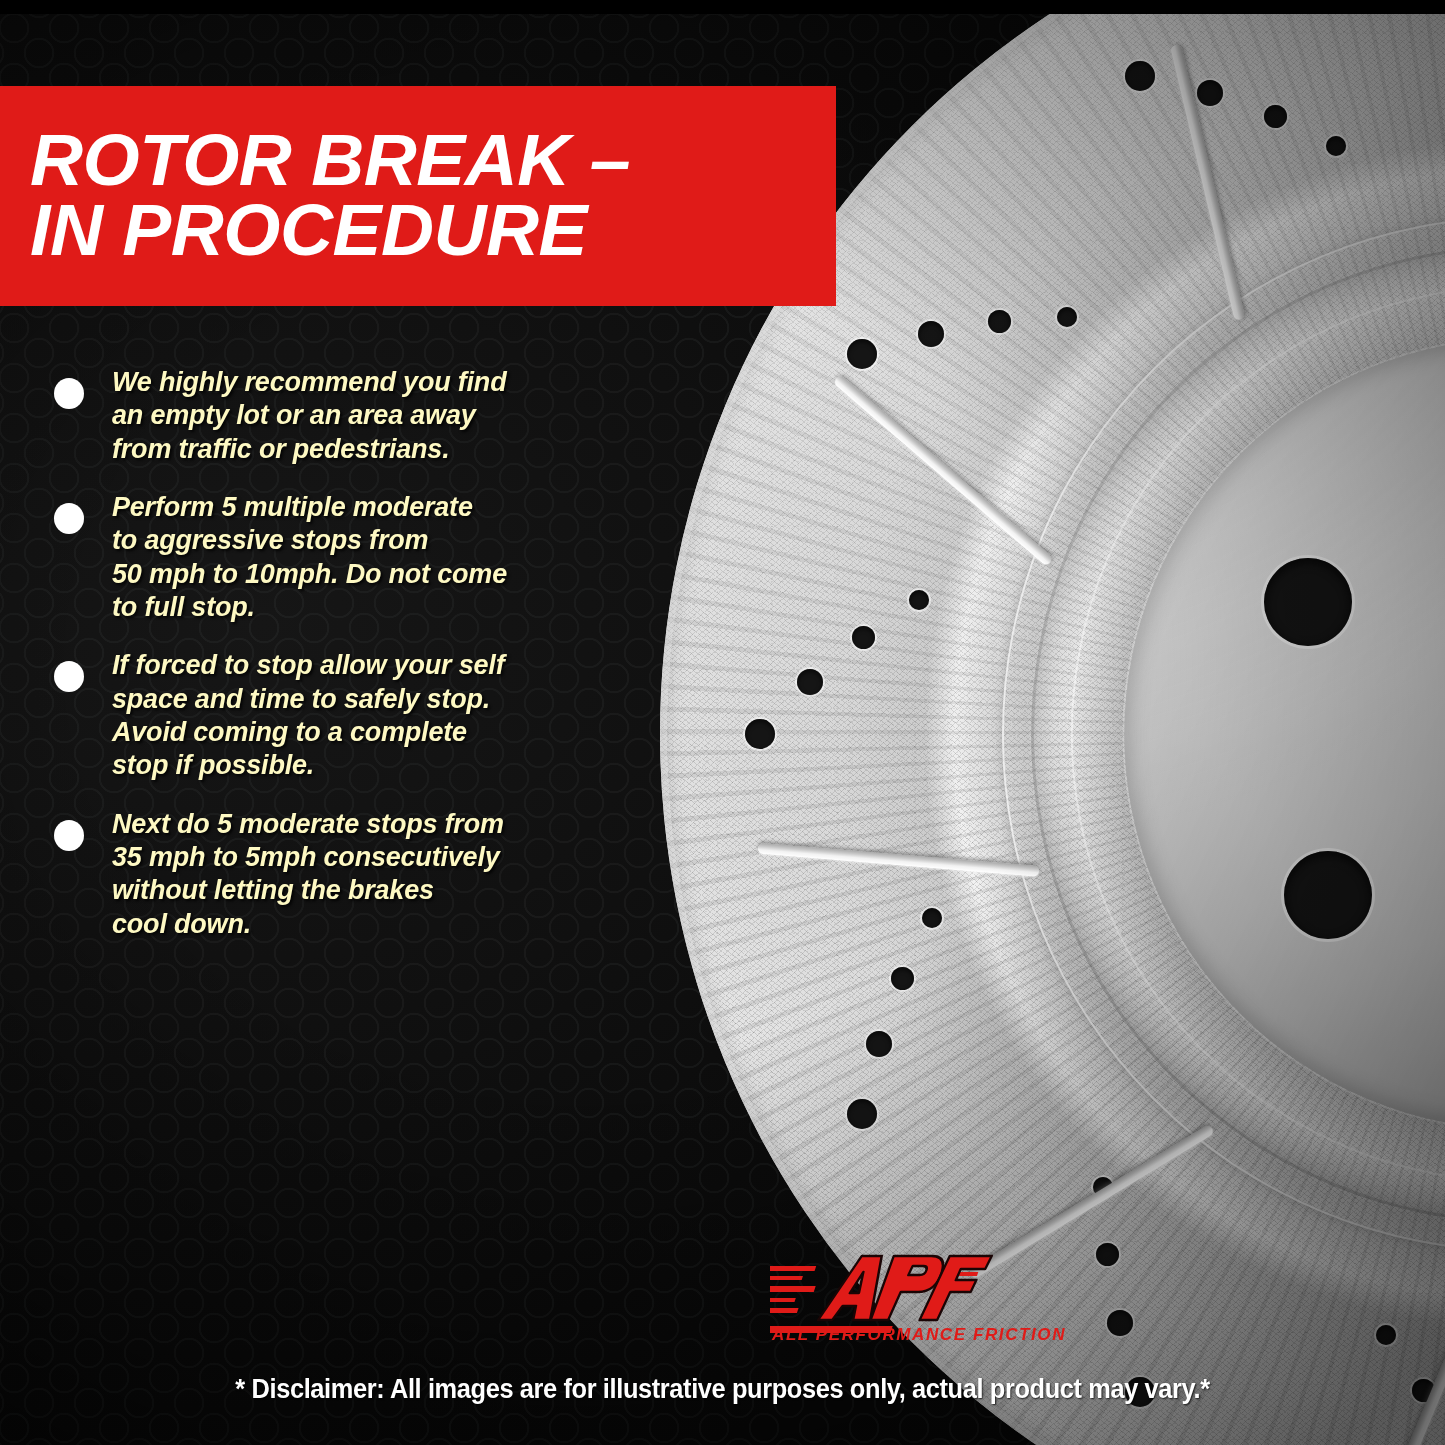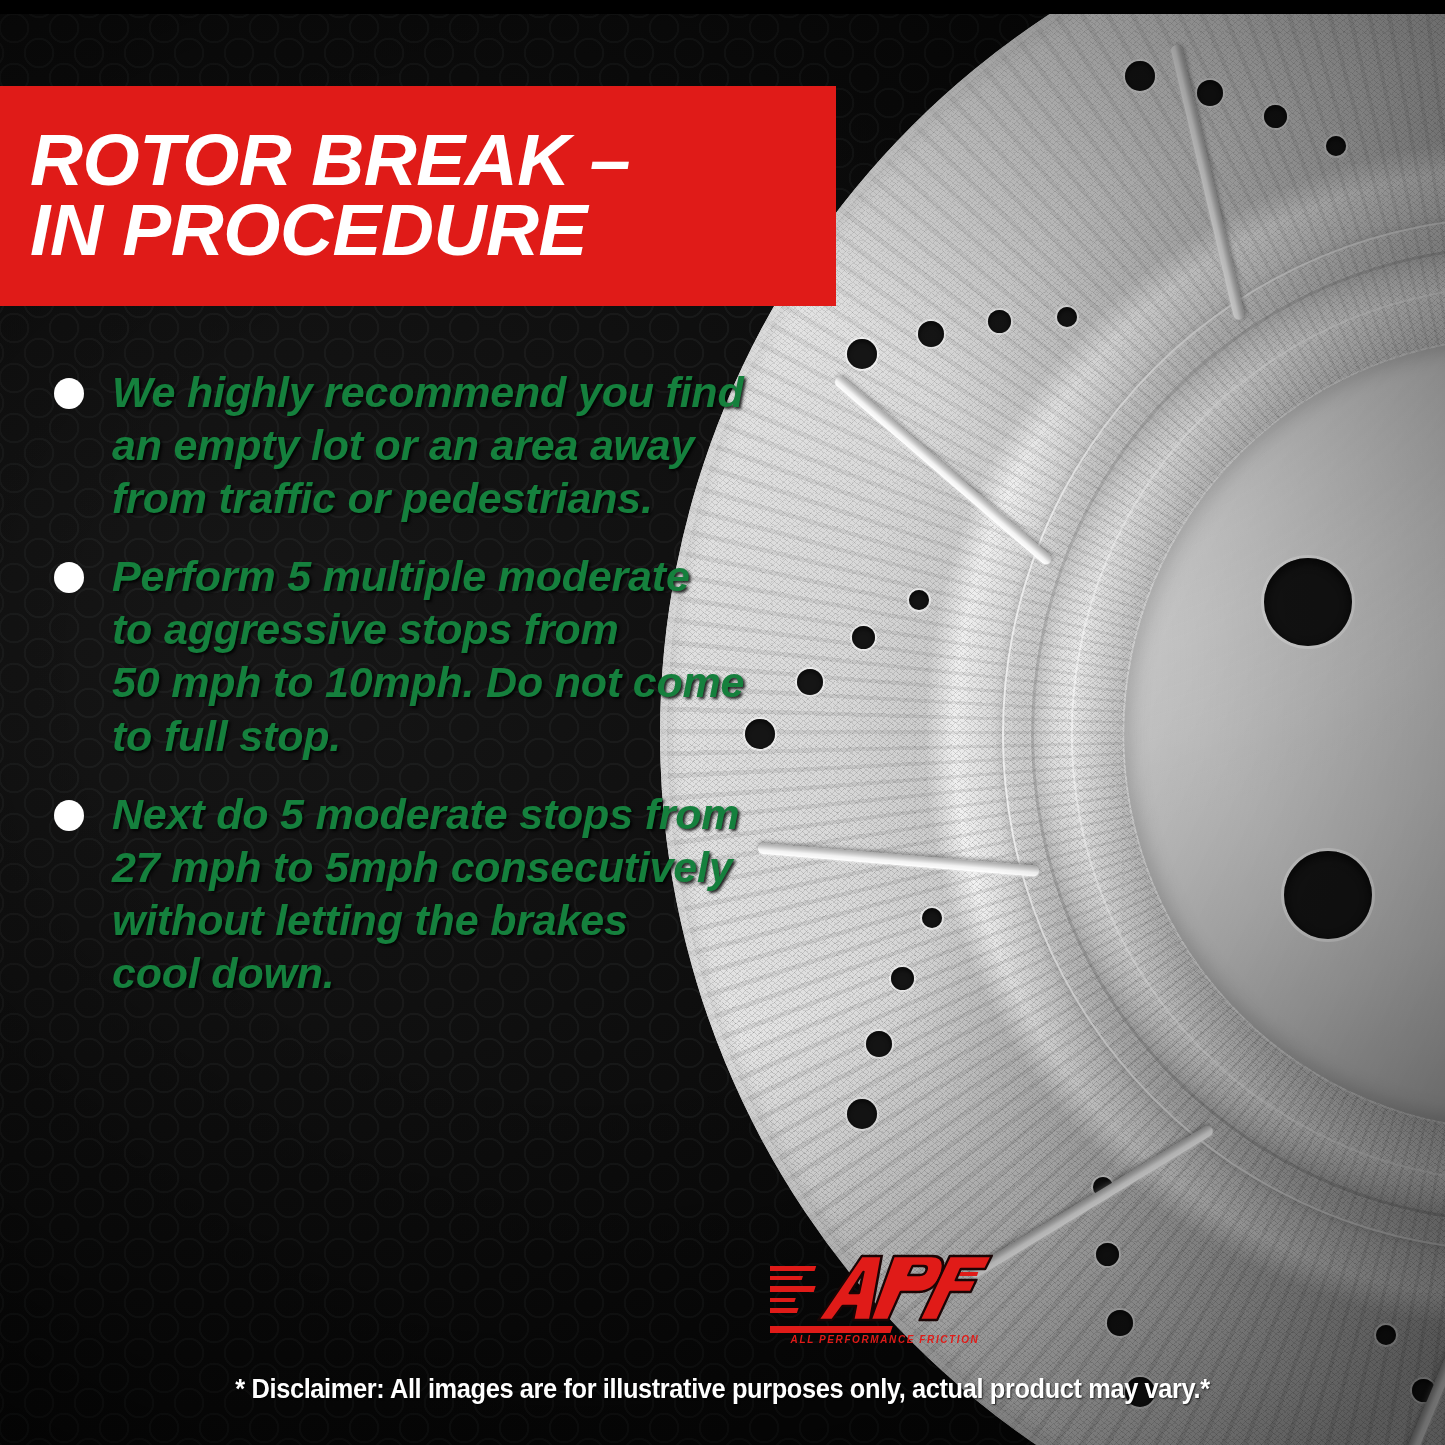--- a/index.html
+++ b/index.html
@@ -168,38 +168,38 @@
     position:relative;
     padding-left:62px;
     margin-bottom:25px;
   }
   .bullet-dot{
     position:absolute;left:4px;top:12px;
     width:30px;height:31px;border-radius:50%;
     background:#fff;
   }
   .bullet-text{
-    color:#15803d;
+    color:#fef9c3;
     font-weight:bold;font-style:italic;
-    font-size:43px;line-height:1.235;
+    font-size:27px;line-height:1.235;
     letter-spacing:-.2px;
     text-shadow:2px 2px 3px rgba(0,0,0,.85);
     white-space:pre-line;
   }
 
   
   .logo{
     position:absolute;left:770px;top:1228px;width:230px;height:105px;z-index:6;
   }
   .logo svg{display:block;width:100%;height:100%;}
   .logo-tag{
     position:absolute;left:2px;bottom:2px;width:226px;
     text-align:center;
     color:#E01B18;
-    font-size:10px;font-style:italic;font-weight:bold;
+    font-size:17px;font-style:italic;font-weight:bold;
     letter-spacing:1.6px;
     white-space:nowrap;
   }
 
   
   .disclaimer{
     position:absolute;left:0;top:1360px;width:1445px;
     text-align:center;z-index:6;
     color:#fff;
     font-size:27px;font-weight:bold;
@@ -279,22 +279,29 @@
     </div>
     <div class="bullet">
       <span class="bullet-dot"></span>
       <div class="bullet-text">Perform 5 multiple moderate
 to aggressive stops from
 50 mph to 10mph. Do not come
 to full stop.</div>
     </div>
     <div class="bullet">
       <span class="bullet-dot"></span>
+      <div class="bullet-text">If forced to stop allow your self
+space and time to safely stop.
+Avoid coming to a complete
+stop if possible.</div>
+    </div>
+    <div class="bullet">
+      <span class="bullet-dot"></span>
       <div class="bullet-text">Next  do 5 moderate stops from
-27 mph to 5mph consecutively
+35 mph to 5mph consecutively
 without letting the brakes
 cool down.</div>
     </div>
   </div>
 
   <div class="logo">
     <svg viewBox="0 0 230 105">
       <g fill="#E01B18">
 
         <rect x="2" y="24" width="52" height="5" transform="skewX(-18)"></rect>

